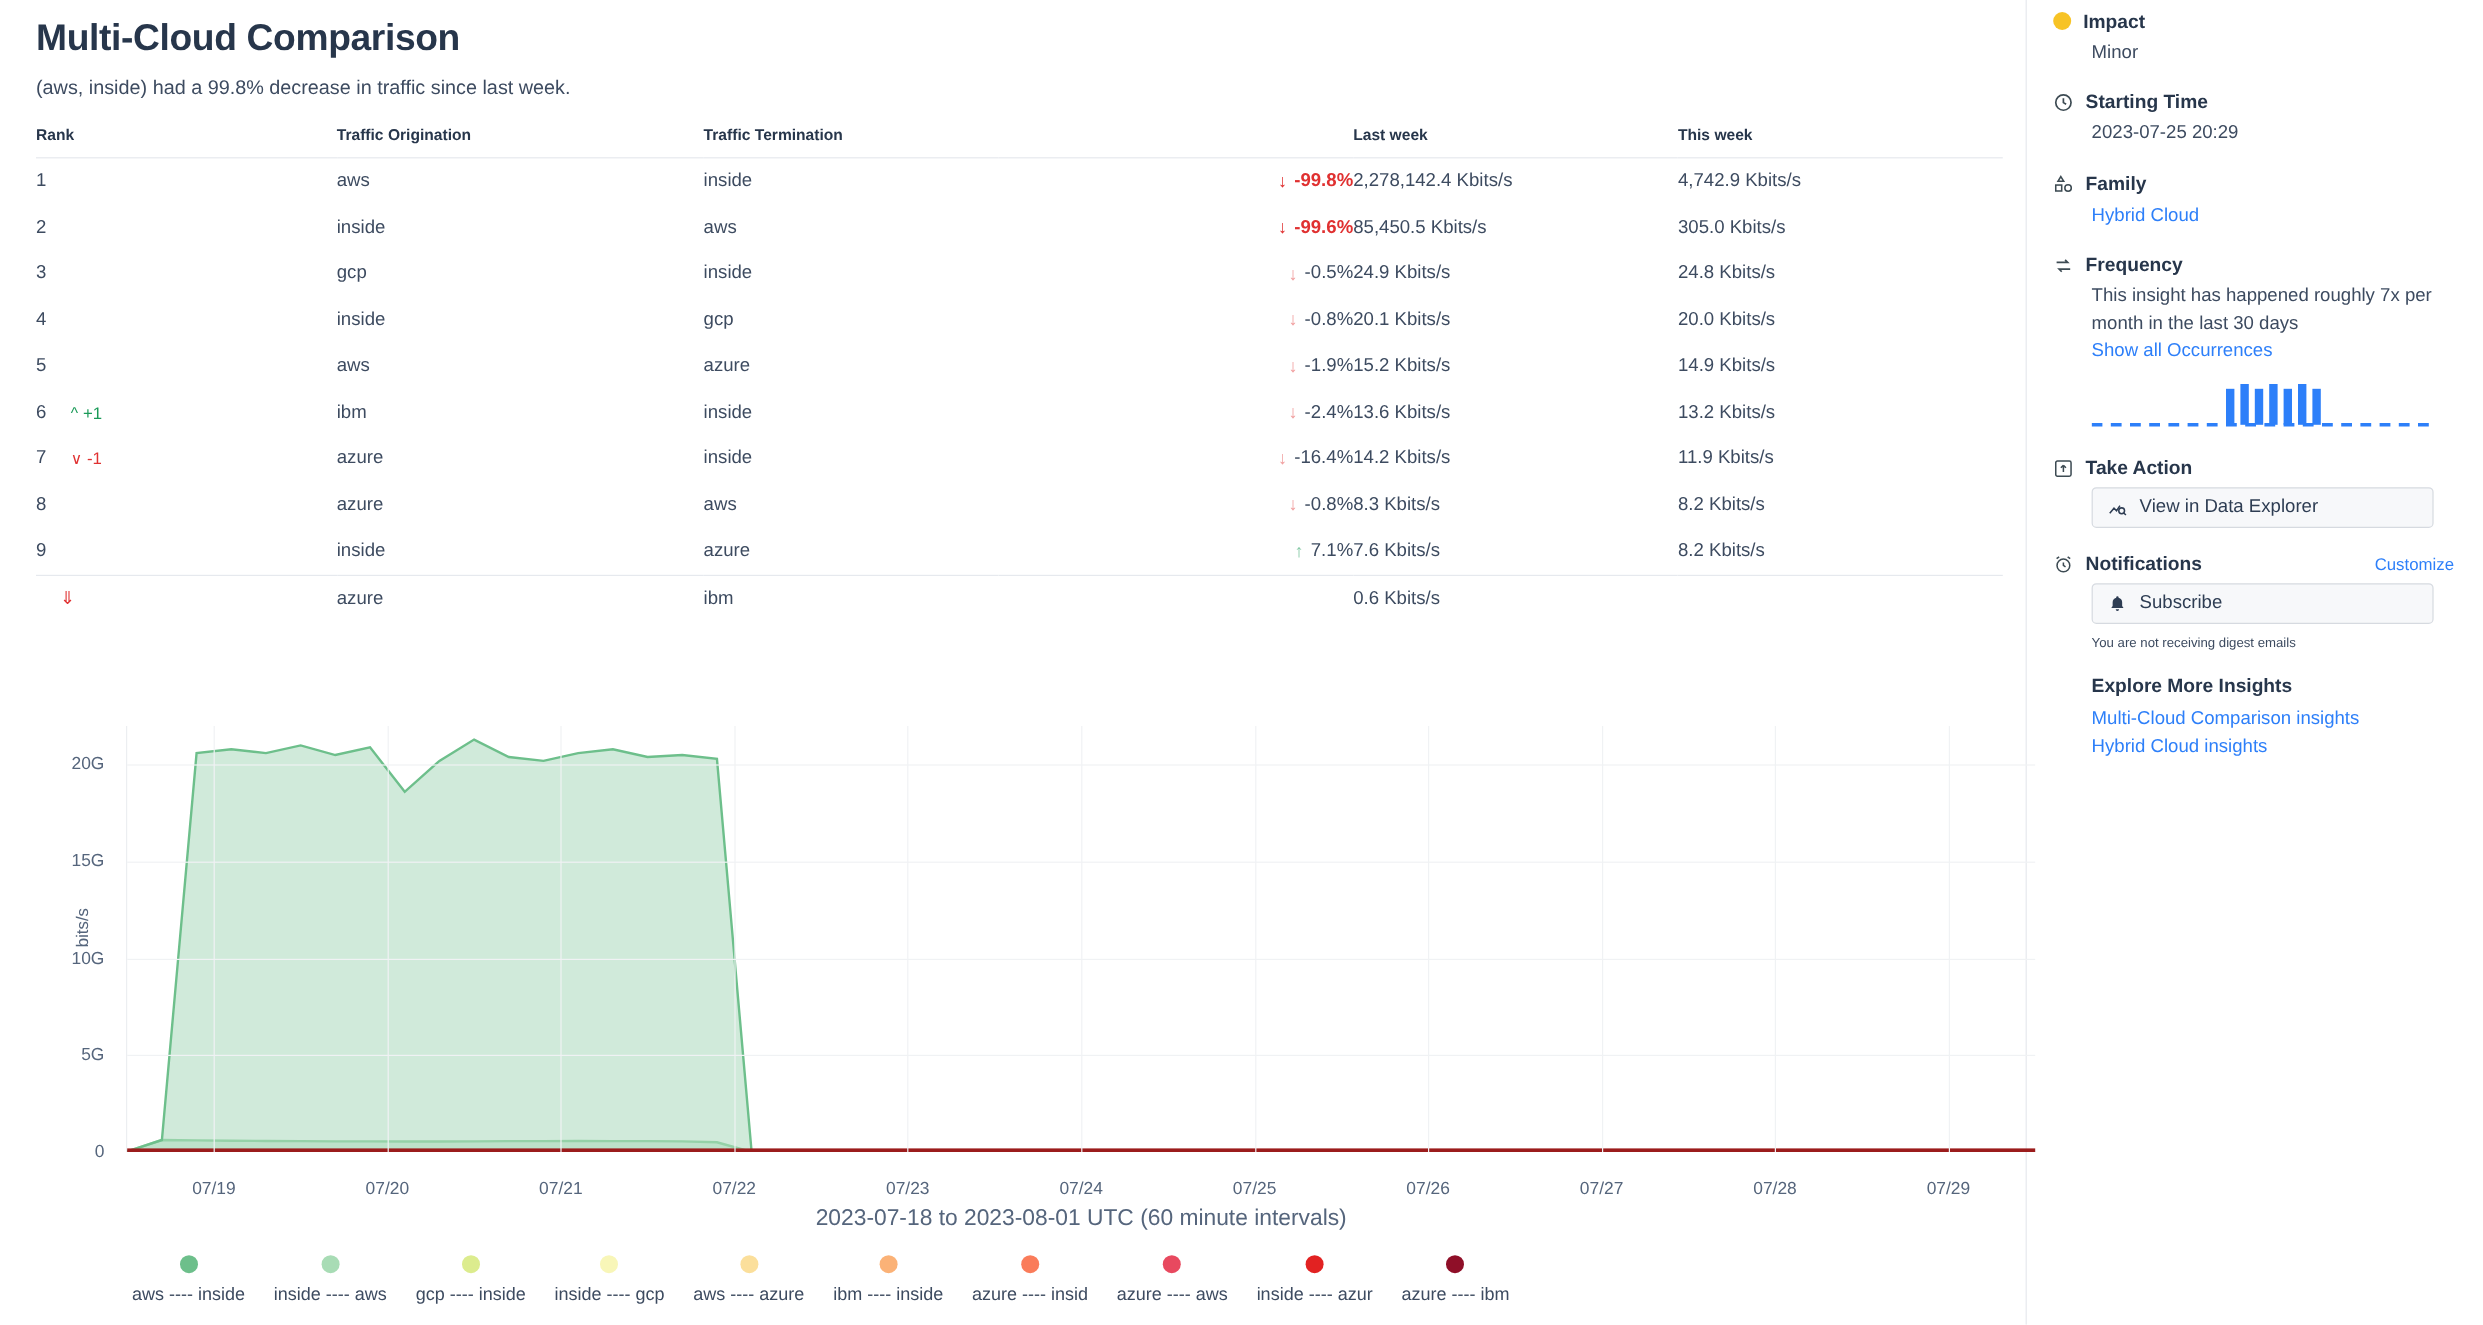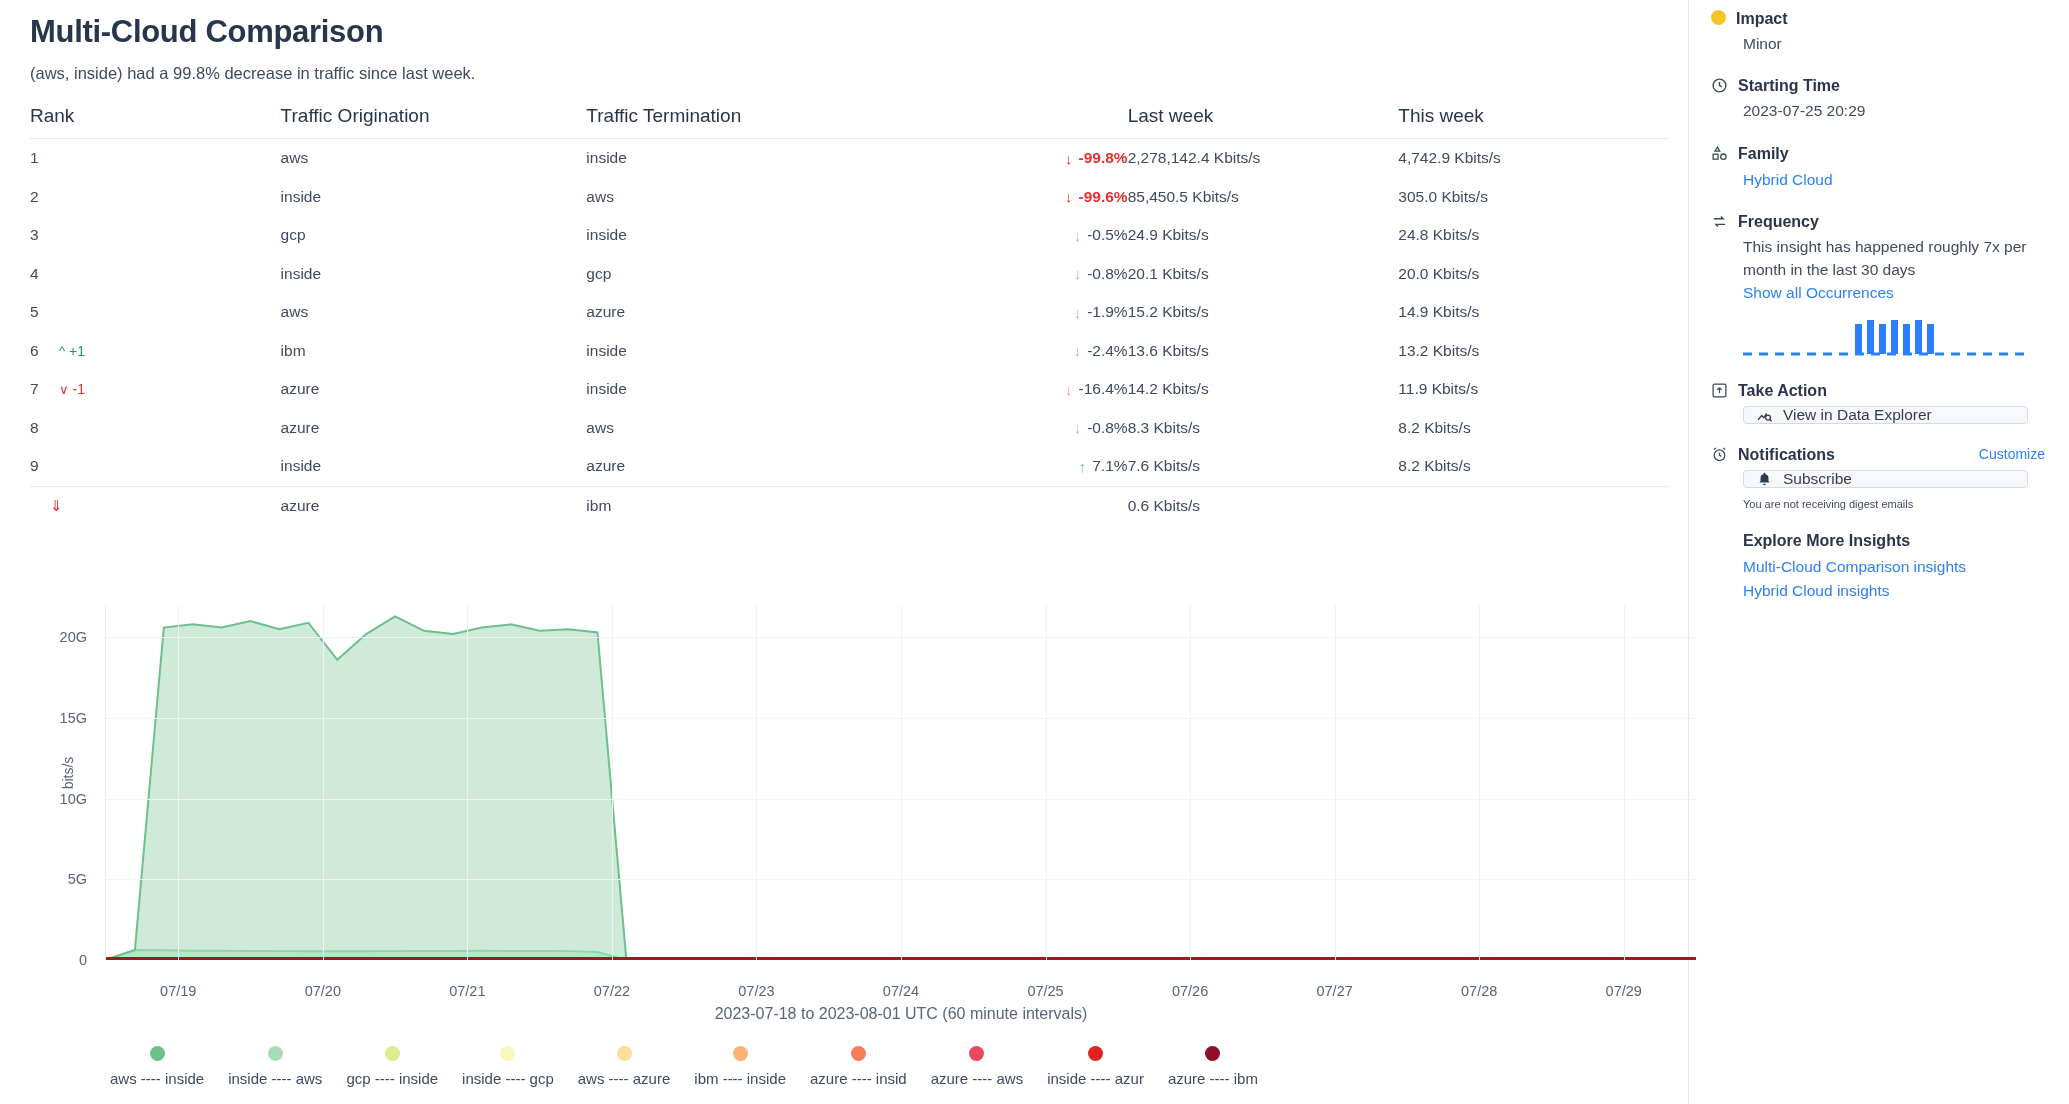--- a/index.html
+++ b/index.html
@@ -36,22 +36,22 @@
 
   
   table.rank-table {
     width: 1639px;
     margin: 22px 0 0 30px;
     border-collapse: collapse;
     font-size: 15.5px;
   }
   table.rank-table th {
     text-align: left;
-    font-size: 19px;
-    font-weight: normal;
+    font-size: 13px;
+    font-weight: bold;
     color: #27364b;
     padding: 0 0 11px 0;
     border-bottom: 1px solid #e6e9ee;
     white-space: nowrap;
   }
   table.rank-table td {
     padding: 10px 0;
     color: #3d4b60;
     vertical-align: middle;
     white-space: nowrap;
@@ -130,21 +130,21 @@
     position: absolute;
     top: 378px;
     font-size: 14.5px; color: #55657c;
     transform: translateX(-50%);
     white-space: nowrap;
   }
   .x-caption {
     position: absolute;
     top: 400px; left: 0; width: 1590px;
     text-align: center;
-    font-size: 16px; color: #55657c;
+    font-size: 19px; color: #55657c;
   }
   .zero-line {
     position: absolute; left: 0; bottom: 0;
     width: 1590px; height: 3px; background: #9b1c1c;
   }
 
   
   .legend {
     position: absolute;
     left: 110px; top: 1046px;
@@ -174,21 +174,21 @@
   .sb-link.blue { color: #2d7ff9; }
   .customize { font-size: 14px; color: #2d7ff9; font-weight: normal; }
   .dot-impact { width: 15px; height: 15px; border-radius: 50%; background: #f7c325; flex: none; }
   .ico { width: 17px; height: 17px; flex: none; color: #3d4b60; }
   .ico svg { display: block; }
 
   .sb-button {
     margin-left: 32px;
     margin-top: 6px;
     width: 285px;
-    height: 18px;
+    height: 34px;
     border: 1px solid #d6dae0;
     border-radius: 4px;
     background: #f7f8fa;
     display: flex; align-items: center; gap: 10px;
     padding: 0 12px;
     font-size: 15.5px; color: #2e3d53;
     cursor: pointer;
   }
   .sparkline { margin-left: 32px; margin-top: 14px; width: 285px; height: 42px; }
   .sb-note { font-size: 11px; color: #3d4b60; margin-left: 32px; margin-top: 10px; }

